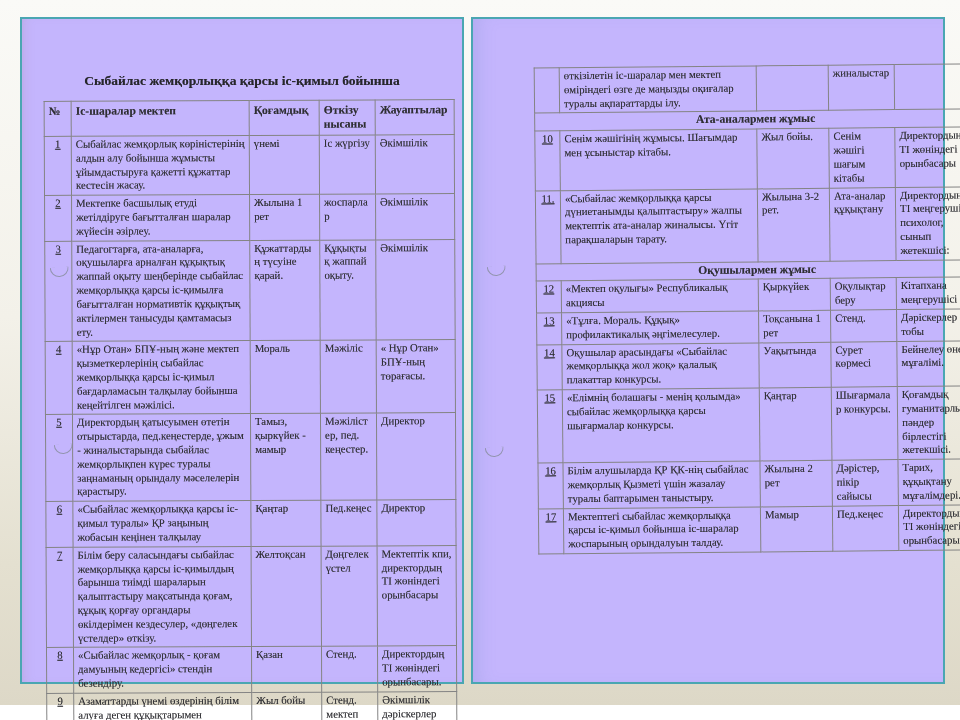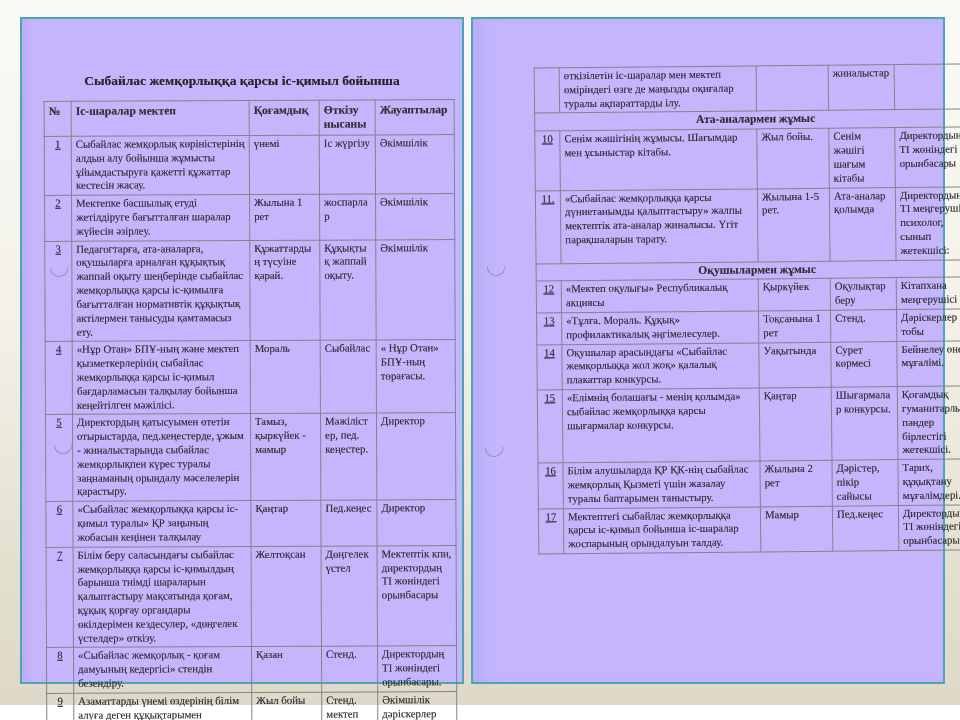--- a/index.html
+++ b/index.html
@@ -92,21 +92,21 @@
       <td class="num-cell">3</td>
       <td>Педагогтарға, ата-аналарға, оқушыларға арналған құқықтық жаппай оқыту шеңберінде сыбайлас жемқорлыққа қарсы іс-қимылға бағытталған нормативтік құқықтық актілермен танысуды қамтамасыз ету.</td>
       <td>Құжаттардың түсуіне қарай.</td>
       <td>Құқықтық жаппай оқыту.</td>
       <td>Әкімшілік</td>
     </tr>
     <tr>
       <td class="num-cell">4</td>
       <td class="pad-top">«Нұр Отан» БПҰ-ның және мектеп қызметкерлерінің сыбайлас жемқорлыққа қарсы іс-қимыл бағдарламасын талқылау бойынша кеңейтілген мәжілісі.</td>
       <td>Мораль</td>
-      <td>Сыбайлас</td>
+      <td>Мәжіліс</td>
       <td>« Нұр Отан» БПҰ-ның төрағасы.</td>
     </tr>
     <tr>
       <td class="num-cell">5</td>
       <td class="pad-top">Директордың қатысуымен өтетін отырыстарда, пед.кеңестерде, ұжым - жиналыстарында сыбайлас жемқорлықпен күрес туралы заңнаманың орындалу мәселелерін қарастыру.</td>
       <td>Тамыз, қыркүйек - мамыр</td>
       <td>Мәжілістер, пед. кеңестер.</td>
       <td>Директор</td>
     </tr>
     <tr>
@@ -166,22 +166,22 @@
     <tr>
       <td class="num-cell">10</td>
       <td>Сенім жәшігінің жұмысы. Шағымдар мен ұсыныстар кітабы.</td>
       <td>Жыл бойы.</td>
       <td>Сенім жәшігі шағым кітабы</td>
       <td>Директордың ТІ жөніндегі орынбасары</td>
     </tr>
     <tr>
       <td class="num-cell">11.</td>
       <td>«Сыбайлас жемқорлыққа қарсы дүниетанымды қалыптастыру» жалпы мектептік ата-аналар жиналысы. Үгіт парақшаларын тарату.</td>
-      <td>Жылына 1-5 рет.</td>
-      <td>Ата-аналар қолымда</td>
+      <td>Жылына 3-2 рет.</td>
+      <td>Ата-аналар құқықтану</td>
       <td>Директордың ТІ меңгерушісі психолог, сынып жетекшісі:</td>
     </tr>
     <tr class="section-row">
       <td colspan="5">Оқушылармен жұмыс</td>
     </tr>
     <tr>
       <td class="num-cell">12</td>
       <td>«Мектеп оқулығы» Республикалық акциясы</td>
       <td>Қыркүйек</td>
       <td>Оқулықтар беру</td>

